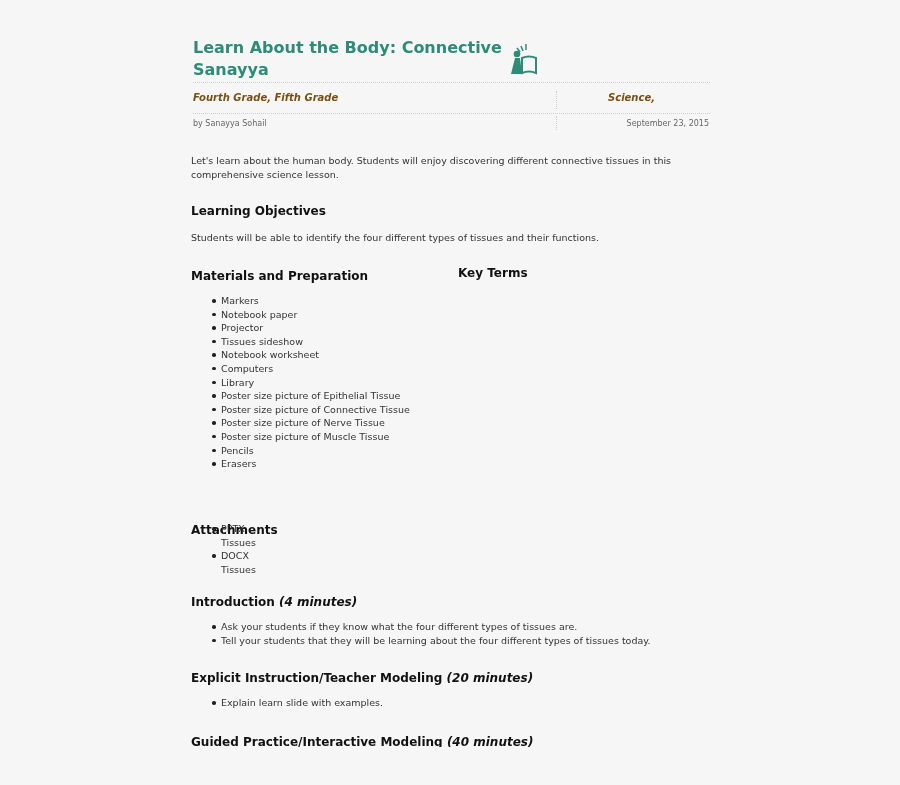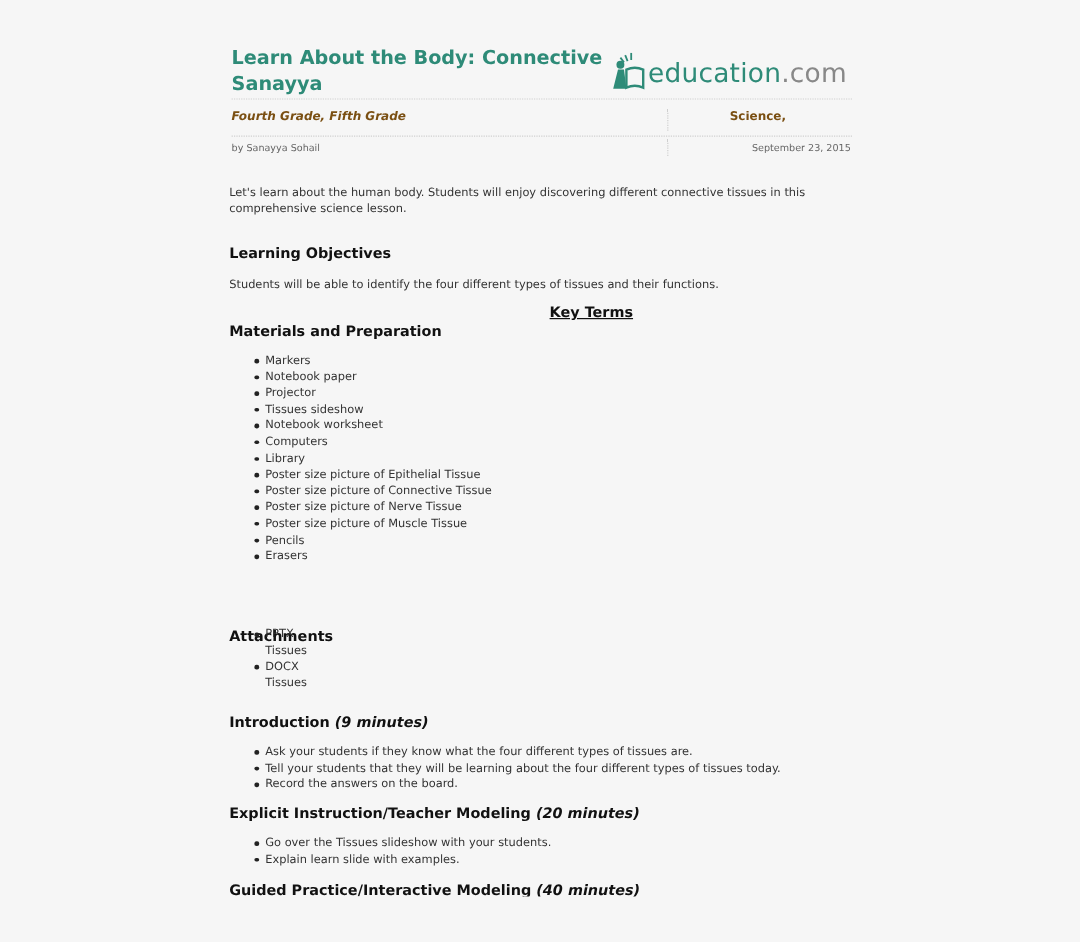--- a/index.html
+++ b/index.html
@@ -28,21 +28,21 @@
     .vdot {
       position: absolute; left: 556px; width: 0;
       border-left: 1px dotted #cfcfcf;
     }
     .grades {
       position: absolute; left: 193px; top: 92px;
       color: #7a4f12; font-weight: bold; font-style: italic; font-size: 10px;
     }
     .subject {
       position: absolute; right: 245px; top: 92px;
-      color: #7a4f12; font-weight: bold; font-size: 10px;
+      color: #7a4f12; font-weight: bold; font-style: italic; font-size: 10px;
     }
     .author {
       position: absolute; left: 193px; top: 119px;
       color: #666; font-size: 8px;
     }
     .date {
       position: absolute; right: 191px; top: 119px;
       color: #666; font-size: 8px;
     }
     .text { position: absolute; left: 191px; font-size: 9.5px; line-height: 14px; color: #333; }
@@ -69,39 +69,38 @@
 
 <div class="logo">
   <svg class="logo-mark" viewBox="0 0 30 32">
     <path d="M3 30 L7 14 L12 14 L14 30 Z" fill="#2e8b78"></path>
     <circle cx="9" cy="10" r="3.3" fill="#2e8b78"></circle>
     <path d="M14 14 Q21 11 28 14 L28 29 Q21 26 14 29 Z" fill="none" stroke="#2e8b78" stroke-width="2"></path>
     <line x1="13" y1="2" x2="15" y2="7" stroke="#2e8b78" stroke-width="1.5"></line>
     <line x1="18" y1="0" x2="18" y2="6" stroke="#2e8b78" stroke-width="1.5"></line>
     <line x1="9" y1="4" x2="12" y2="8" stroke="#2e8b78" stroke-width="1.5"></line>
   </svg>
-  <span class="logo-text"><span>education</span><span class="com">.com</span></span>
 </div>
 
 <div class="dotline" style="top:82px;"></div>
 <div class="vdot" style="top:91px;height:18px;"></div>
 <div class="grades">Fourth Grade, Fifth Grade</div>
 <div class="subject">Science,</div>
 <div class="dotline" style="top:113px;"></div>
 <div class="vdot" style="top:116px;height:14px;"></div>
 <div class="author">by Sanayya Sohail</div>
 <div class="date">September 23, 2015</div>
 
 <div class="text" style="top:154px;width:480px;">Let's learn about the human body. Students will enjoy discovering different connective tissues in this comprehensive science lesson.</div>
 
 <h2 style="left:191px;top:204px;">Learning Objectives</h2>
 <div class="text" style="top:231px;width:520px;">Students will be able to identify the four different types of tissues and their functions.</div>
 
 <h2 style="left:191px;top:269px;">Materials and Preparation</h2>
-<h2 style="left:458px;top:253px;text-decoration:underline;">Key Terms</h2>
+<h2 style="left:458px;top:266px;">Key Terms</h2>
 
 <ul style="left:191px;top:294px;">
   <li>Markers</li>
   <li>Notebook paper</li>
   <li>Projector</li>
   <li>Tissues sideshow</li>
   <li>Notebook worksheet</li>
   <li>Computers</li>
   <li>Library</li>
   <li>Poster size picture of Epithelial Tissue</li>
@@ -117,28 +116,26 @@
   <li>
     <span class="att-label">PPTX</span>
     <span class="att-name">Tissues</span>
   </li>
   <li>
     <span class="att-label">DOCX</span>
     <span class="att-name">Tissues</span>
   </li>
 </ul>
 
-<h2 style="left:191px;top:595px;"><span>Introduction</span> <em>(9 minutes)</em></h2>
+<h2 style="left:191px;top:595px;"><span>Introduction</span> <em>(4 minutes)</em></h2>
 <ul style="left:191px;top:620px;">
   <li>Ask your students if they know what the four different types of tissues are.</li>
   <li>Tell your students that they will be learning about the four different types of tissues today.</li>
-  <li>Record the answers on the board.</li>
 </ul>
 
 <h2 style="left:191px;top:671px;"><span>Explicit Instruction/Teacher Modeling</span> <em>(20 minutes)</em></h2>
 <ul style="left:191px;top:696px;">
-  <li>Go over the Tissues slideshow with your students.</li>
   <li>Explain learn slide with examples.</li>
 </ul>
 
 <div style="position:absolute;left:0;top:734px;width:900px;height:13px;overflow:hidden;">
   <h2 style="left:191px;top:1px;"><span>Guided Practice/Interactive Modeling</span> <em>(40 minutes)</em></h2>
 </div>
 
 </body></html>

